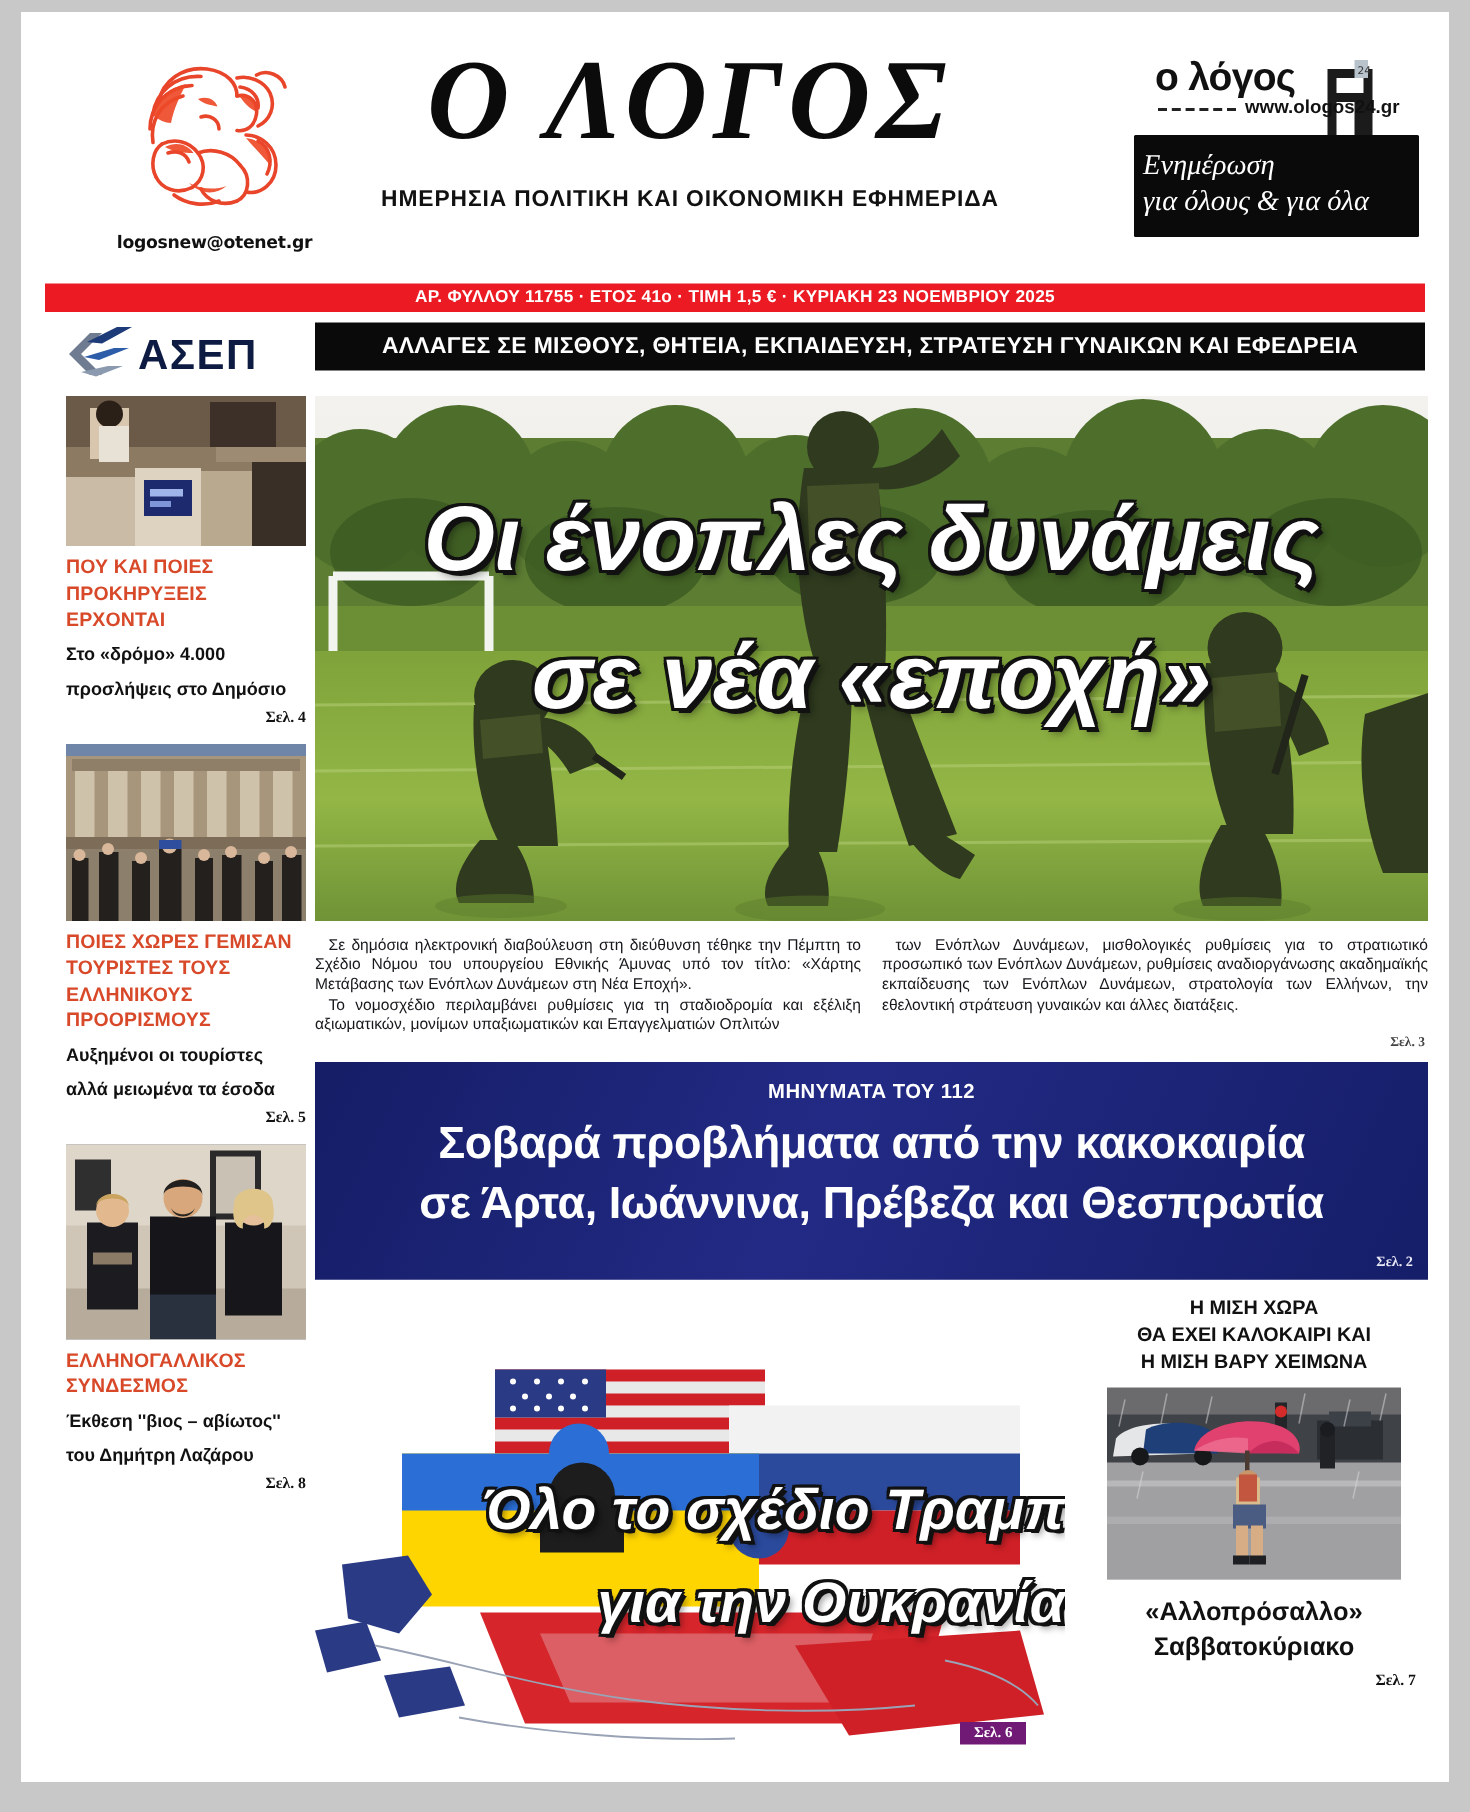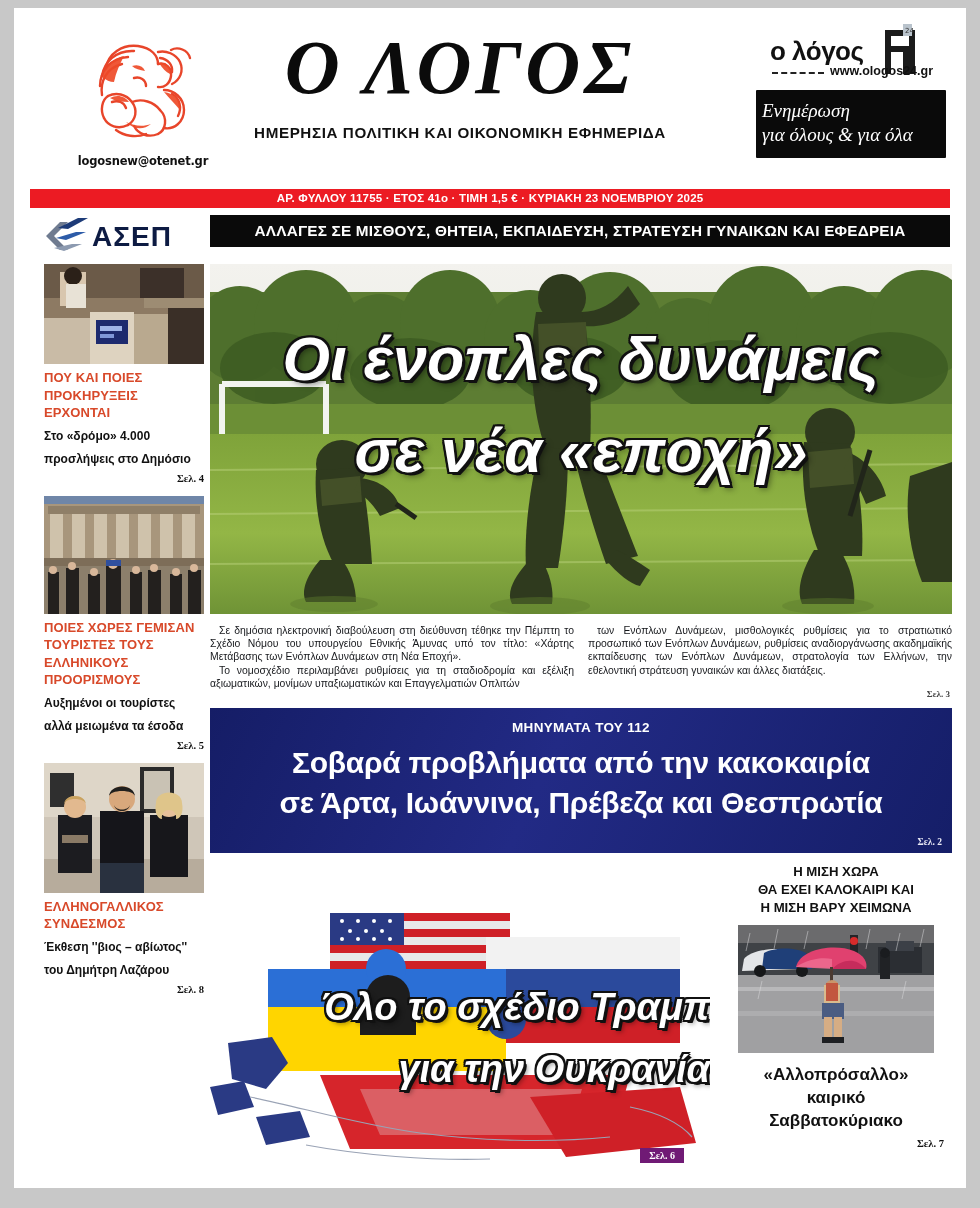--- a/index.html
+++ b/index.html
@@ -54,21 +54,21 @@
   }
   .brand-logo{
     position:relative; height:62px; width:190px;
   }
   .brand-word{
     position:absolute; left:14px; top:12px;
     font-family:"Liberation Sans","DejaVu Sans",sans-serif;
     font-size:26px; font-weight:bold; color:#111; letter-spacing:-.5px;
   }
   .brand-24{
-    position:absolute; left:125px; top:0px;
+    position:absolute; left:125px; top:16px;
     width:42px;height:58px;
   }
   .brand-rule{
     position:absolute; left:16px; top:48px; width:52px; height:0;
     border-top:2px dashed #222;
   }
   .brand-url{
     position:absolute; left:74px; top:40px;
     font-family:"Liberation Sans","DejaVu Sans",sans-serif;
     font-size:12.5px; font-weight:bold; color:#111;
@@ -683,19 +683,18 @@
           <path d="M132 4 L128 24"></path>
             <path d="M162 8 L158 26"></path>
             <path d="M186 4 L182 22"></path>
           <path d="M24 56 L20 74"></path>
             <path d="M168 56 L164 74"></path>
         </g>
       </svg>
     </div>
     <div class="weather-head">
       <div>«Αλλοπρόσαλλο»</div>
-      <div>καιρικό</div>
       <div>Σαββατοκύριακο</div>
     </div>
     <div class="weather-ref">Σελ. 7</div>
   </div>
 
 </div>
 
 </body></html>

